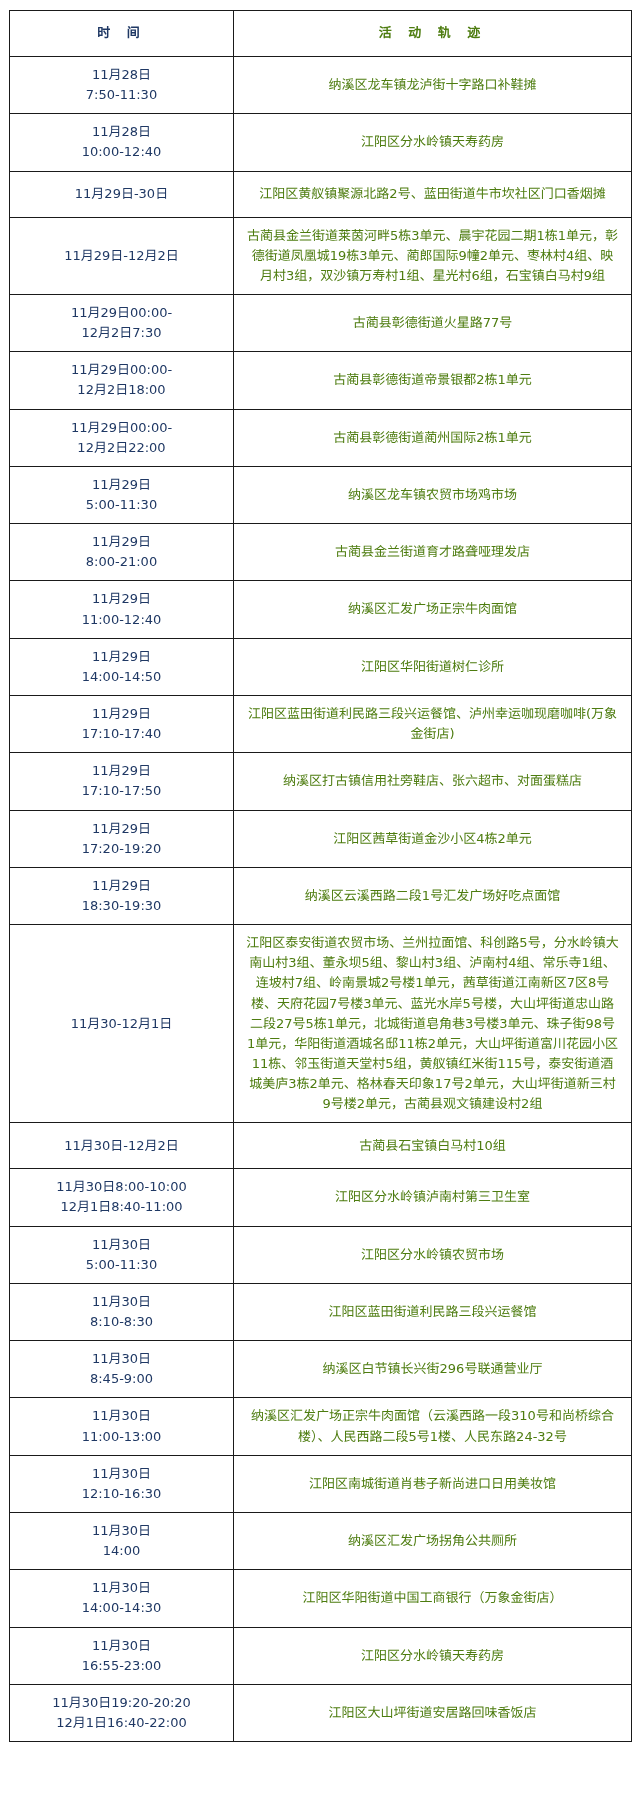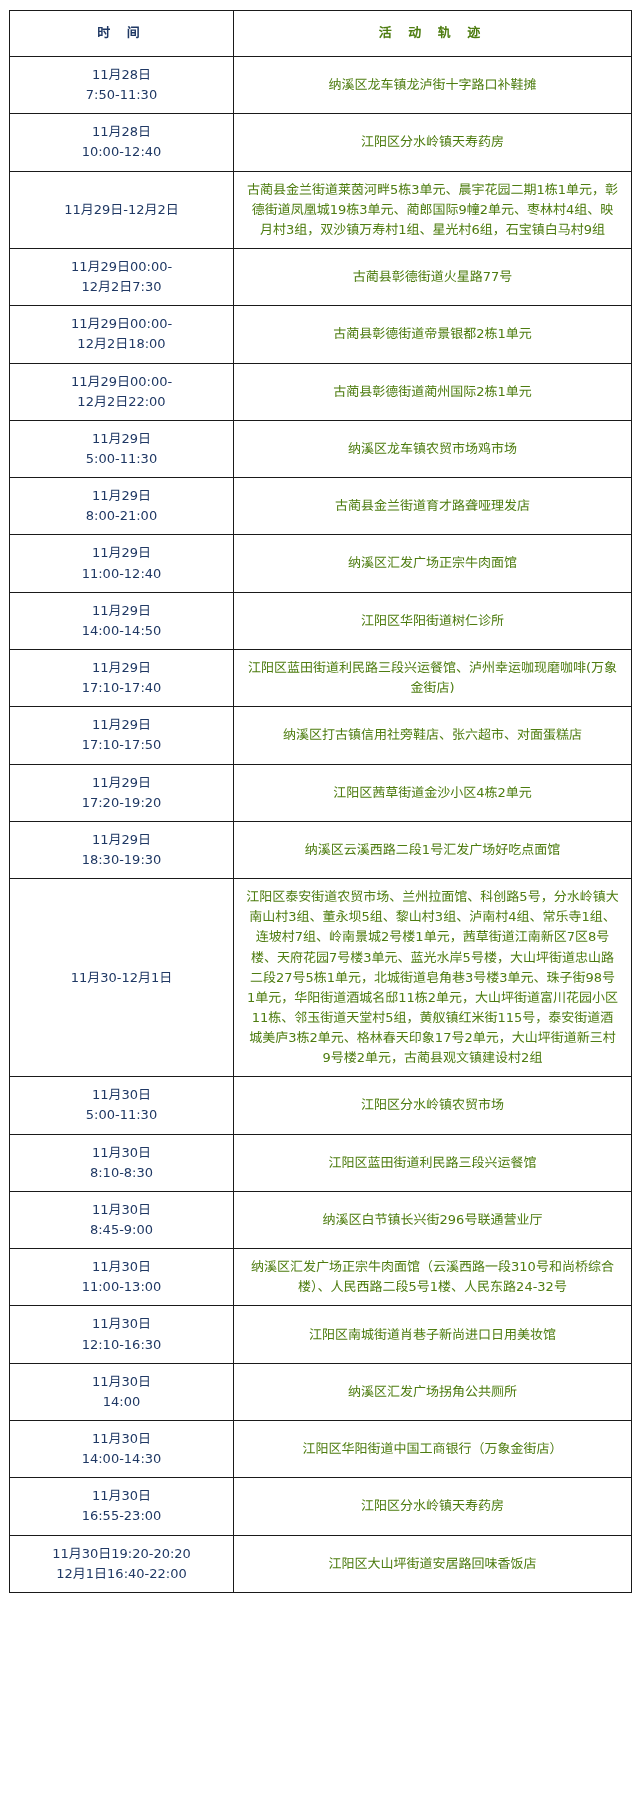--- a/index.html
+++ b/index.html
@@ -67,20 +67,24 @@
 7:50-11:30</td>
     <td class="activity-cell">纳溪区龙车镇龙泸街十字路口补鞋摊</td>
   </tr>
 
   <tr>
     <td class="time-cell">11月28日
 10:00-12:40</td>
     <td class="activity-cell">江阳区分水岭镇天寿药房</td>
   </tr>
 
+  <tr>
+    <td class="time-cell">11月29日-30日</td>
+    <td class="activity-cell">江阳区黄舣镇聚源北路2号、蓝田街道牛市坎社区门口香烟摊</td>
+  </tr>
 
   <tr>
     <td class="time-cell">11月29日-12月2日</td>
     <td class="activity-cell">古蔺县金兰街道莱茵河畔5栋3单元、晨宇花园二期1栋1单元，彰德街道凤凰城19栋3单元、蔺郎国际9幢2单元、枣林村4组、映月村3组，双沙镇万寿村1组、星光村6组，石宝镇白马村9组</td>
   </tr>
 
   <tr>
     <td class="time-cell">11月29日00:00-
 12月2日7:30</td>
     <td class="activity-cell">古蔺县彰德街道火星路77号</td>
@@ -144,21 +148,30 @@
     <td class="time-cell">11月29日
 18:30-19:30</td>
     <td class="activity-cell">纳溪区云溪西路二段1号汇发广场好吃点面馆</td>
   </tr>
 
   <tr>
     <td class="time-cell">11月30-12月1日</td>
     <td class="activity-cell">江阳区泰安街道农贸市场、兰州拉面馆、科创路5号，分水岭镇大南山村3组、董永坝5组、黎山村3组、泸南村4组、常乐寺1组、连坡村7组、岭南景城2号楼1单元，茜草街道江南新区7区8号楼、天府花园7号楼3单元、蓝光水岸5号楼，大山坪街道忠山路二段27号5栋1单元，北城街道皂角巷3号楼3单元、珠子街98号1单元，华阳街道酒城名邸11栋2单元，大山坪街道富川花园小区11栋、邻玉街道天堂村5组，黄舣镇红米街115号，泰安街道酒城美庐3栋2单元、格林春天印象17号2单元，大山坪街道新三村9号楼2单元，古蔺县观文镇建设村2组</td>
   </tr>
 
-
+  <tr>
+    <td class="time-cell">11月30日-12月2日</td>
+    <td class="activity-cell">古蔺县石宝镇白马村10组</td>
+  </tr>
+
+  <tr>
+    <td class="time-cell">11月30日8:00-10:00
+12月1日8:40-11:00</td>
+    <td class="activity-cell">江阳区分水岭镇泸南村第三卫生室</td>
+  </tr>
 
   <tr>
     <td class="time-cell">11月30日
 5:00-11:30</td>
     <td class="activity-cell">江阳区分水岭镇农贸市场</td>
   </tr>
 
   <tr>
     <td class="time-cell">11月30日
 8:10-8:30</td>

